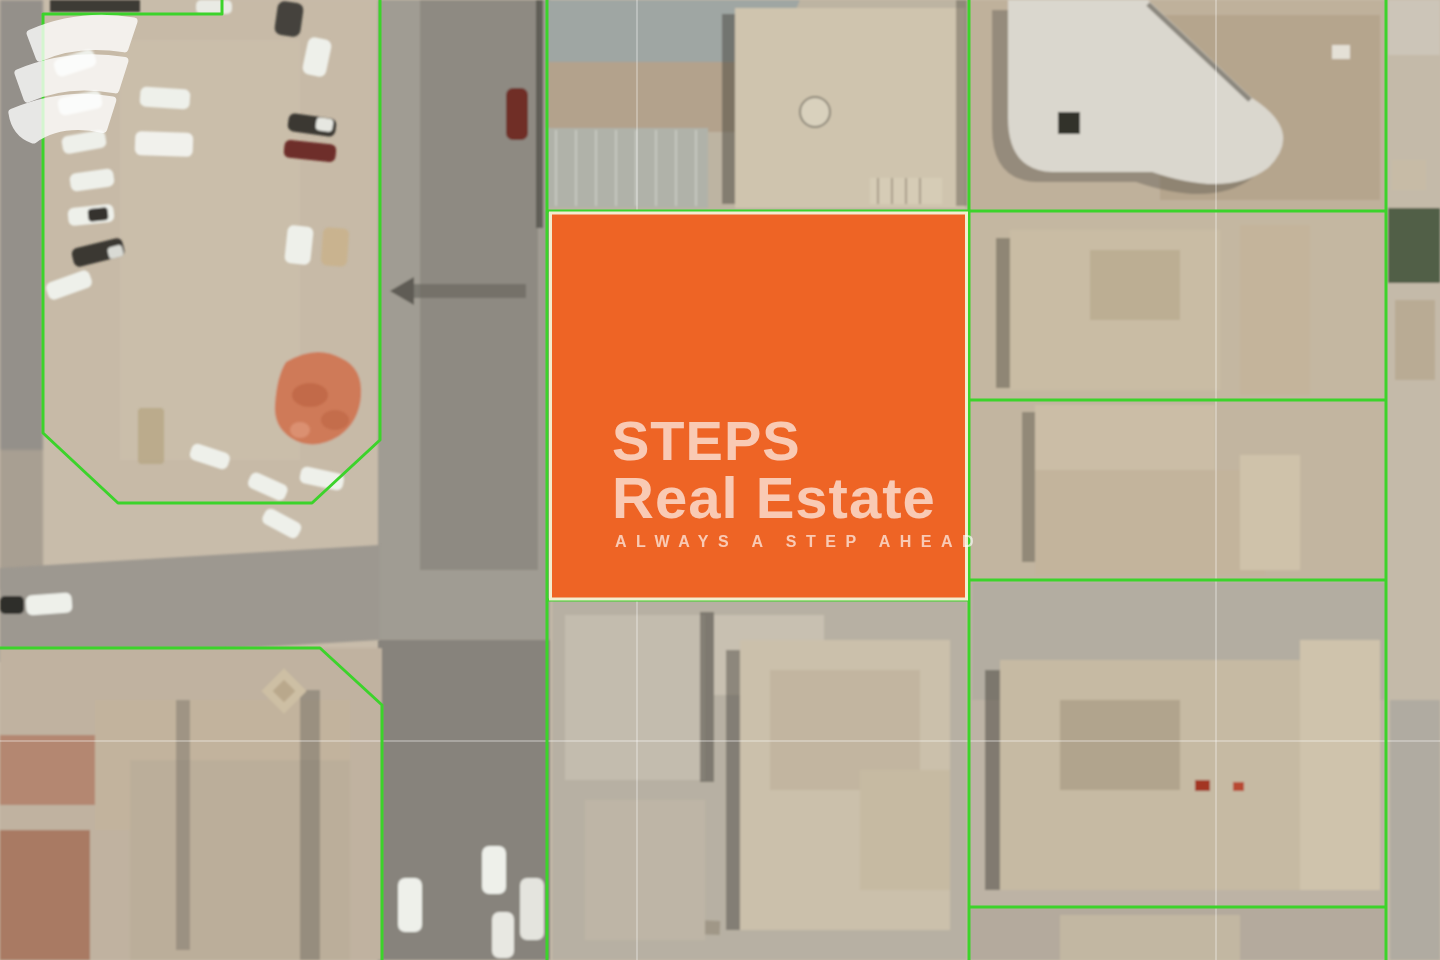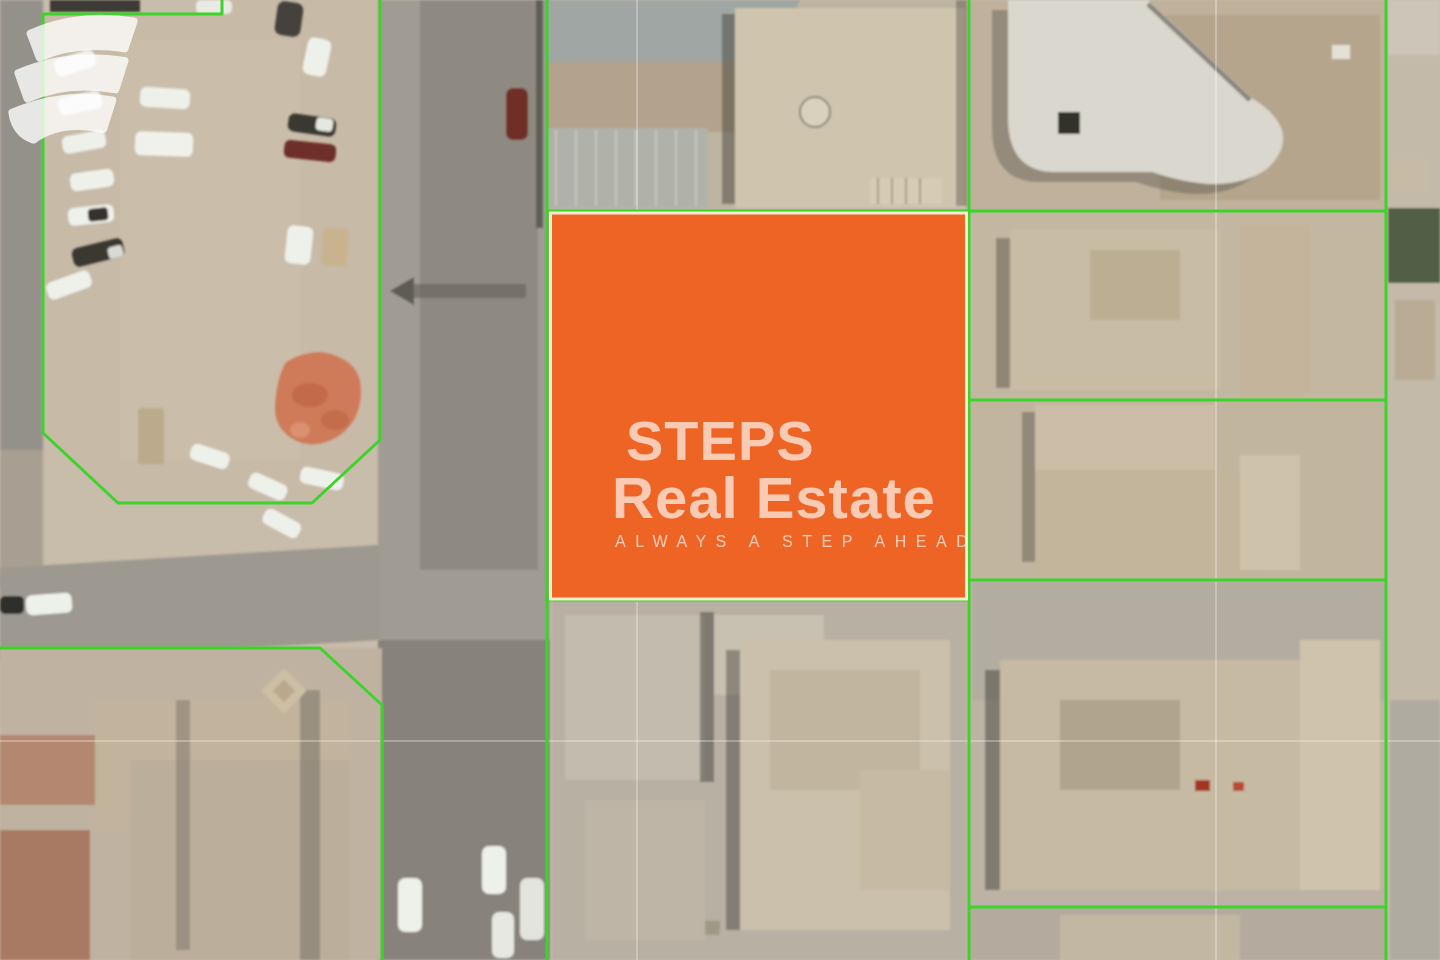--- a/index.html
+++ b/index.html
@@ -10,23 +10,23 @@
   }
   .stage svg{position:absolute;inset:0;display:block;}
   .green{stroke:var(--green,#3CD32B);stroke-width:3;fill:none;stroke-linejoin:round;}
   .plot-rect{fill:var(--plot-fill,#EE6425);stroke:var(--cream,#F3ECCF);stroke-width:3;}
   .seam{stroke:rgba(255,255,255,.38);stroke-width:1.5;}
   .overlay-text{position:absolute;color:#fff;}
   .plot-area-label{
     left:610px;top:394px;width:280px;text-align:center;
     font-size:28px;font-weight:800;letter-spacing:1.5px;opacity:.97;
   }
-  .brand-name{left:612px;top:413px;font-size:56px;font-weight:800;letter-spacing:1px;opacity:.66;line-height:1;margin-left:14px;}
+  .brand-name{left:612px;top:413px;font-size:56px;font-weight:800;letter-spacing:1px;opacity:.66;line-height:1;}
   .brand-suffix{left:612px;top:469px;font-size:58px;font-weight:800;letter-spacing:1px;opacity:.66;line-height:1;}
-  .brand-tagline{left:615px;top:534px;font-size:16px;font-weight:400;letter-spacing:9.5px;opacity:.66;line-height:1;}
+  .brand-tagline{left:615px;top:534px;font-size:16px;font-weight:700;letter-spacing:9.5px;opacity:.66;line-height:1;}
   .swoosh{position:absolute;left:452px;top:414px;width:152px;height:158px;opacity:.78;}
 </style>
 </head>
 <body>
 
 <div class="stage">
   <svg width="1440" height="960" viewBox="0 0 1440 960">
     <defs>
       <filter id="soft">
           <feGaussianBlur stdDeviation="0.9"></feGaussianBlur>

